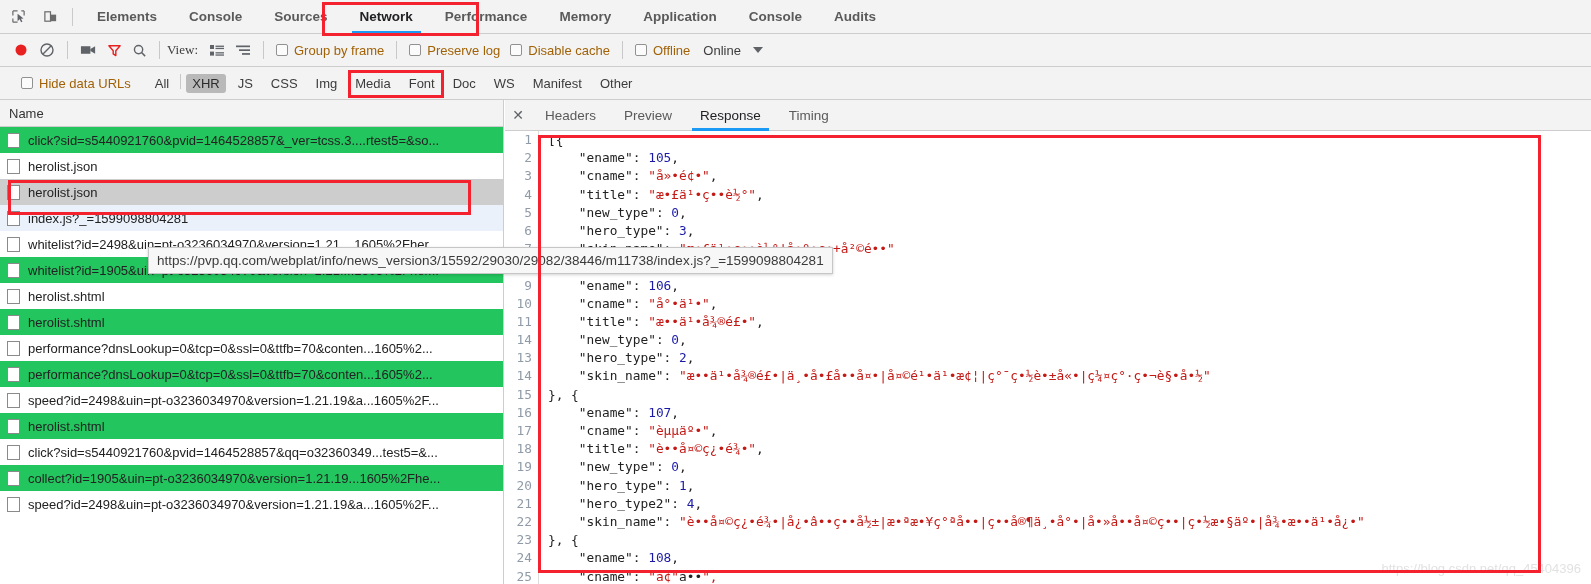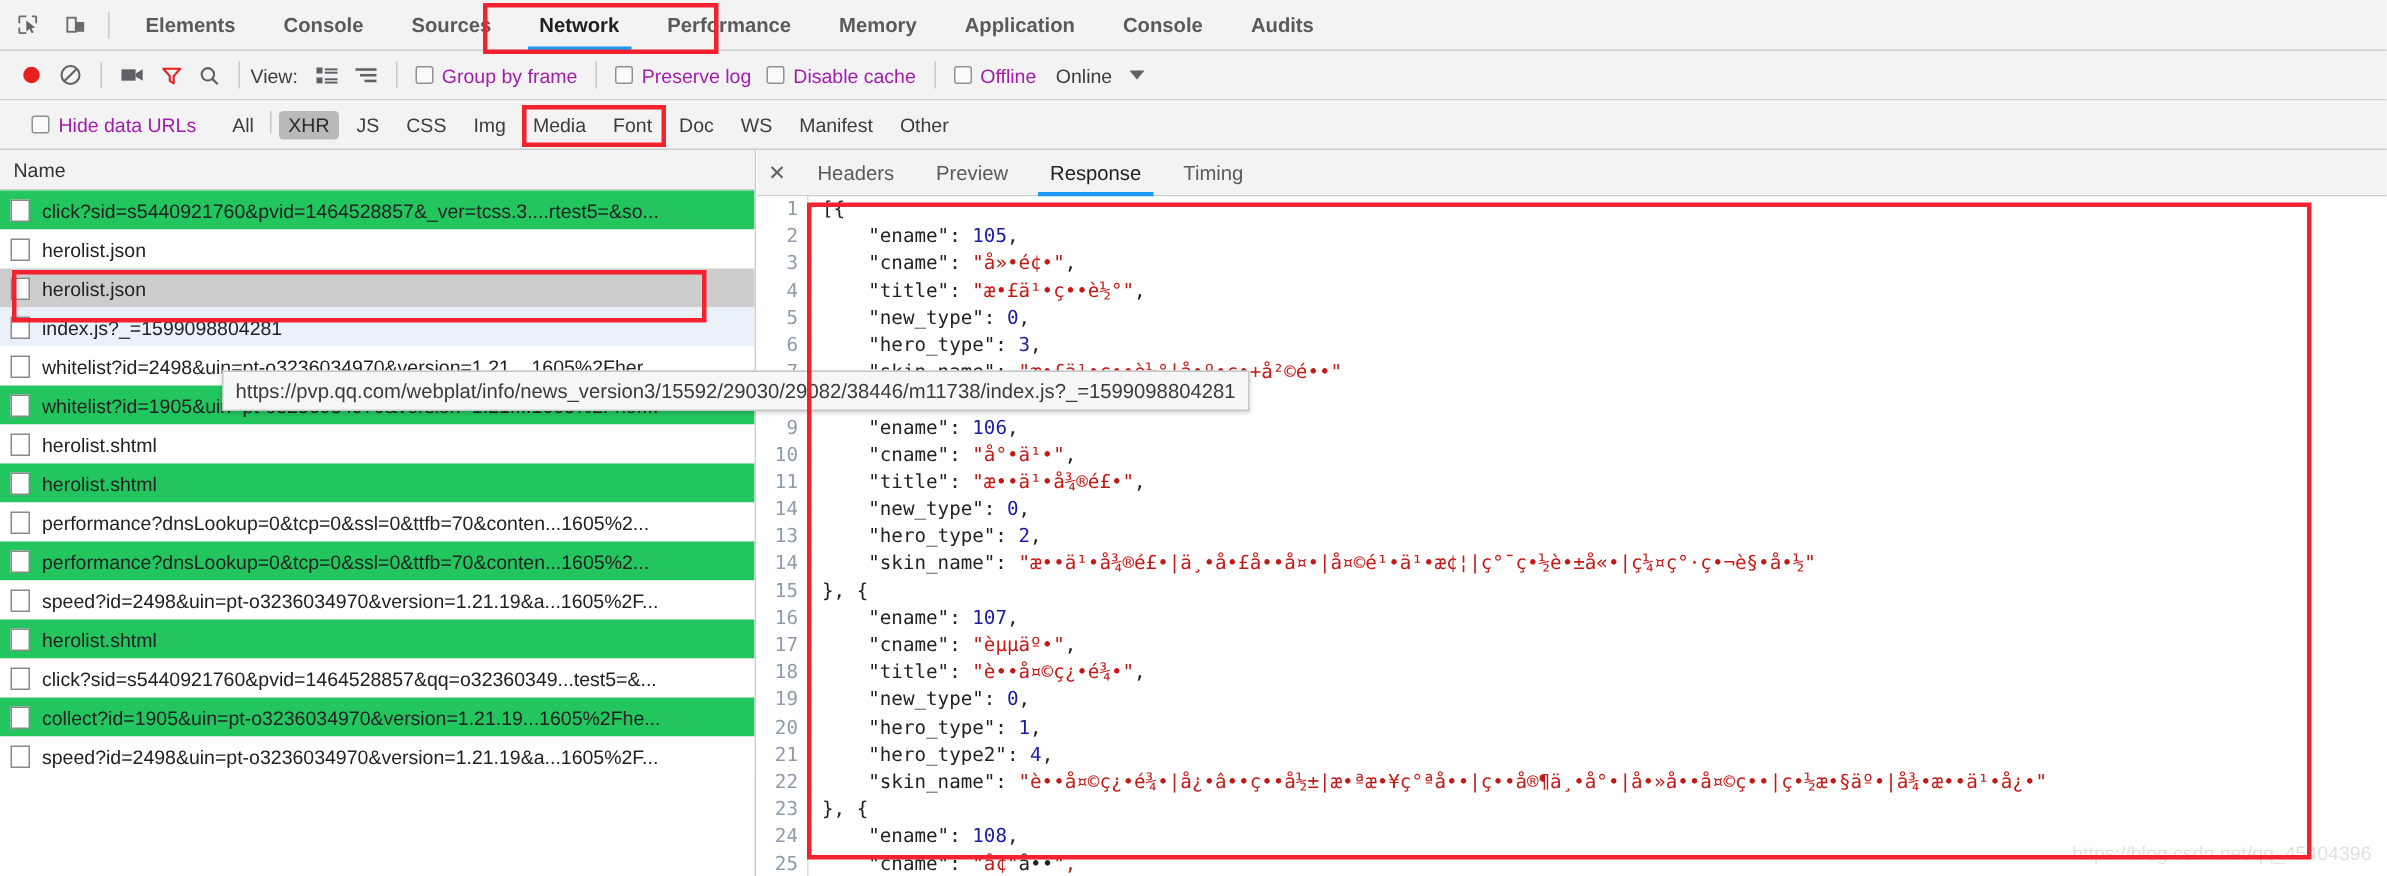--- a/index.html
+++ b/index.html
@@ -50,27 +50,27 @@
   
   .net-toolbar {
     position: absolute; left: 0; top: 34px;
     width: 1591px; height: 33px;
     background: #f3f3f3;
     border-bottom: 1px solid #cdcdcd;
     display: flex; align-items: center;
     box-sizing: border-box;
   }
   .ctl { display: flex; align-items: center; height: 26px; padding: 0 5px; }
-  .ctl-label { font-size: 13px; color: #3c3c3c; margin-right: 6px; }
+  .ctl-label { font-size: 13px; color: #3c3c3c; margin-right: 6px; font-family: Liberation Serif, serif; }
   .checkbox {
     width: 12px; height: 12px; border: 1px solid #919191;
     background: #fbfbfb; border-radius: 2px;
     display: inline-block; box-sizing: border-box;
   }
-  .chk-text { font-size: 13px; color: #a21caf; margin-left: 6px; white-space: nowrap; }
+  .chk-text { font-size: 13px; color: #a16207; margin-left: 6px; white-space: nowrap; }
   .vsep { width: 1px; height: 18px; background: #c8c8c8; margin: 0 7px; }
   .online-text { font-size: 13px; color: #3c3c3c; margin-left: 8px; }
   .caret-down {
     width: 0; height: 0; margin-left: 12px;
     border-left: 5px solid transparent;
     border-right: 5px solid transparent;
     border-top: 6px solid #5f6368;
   }
 
   

